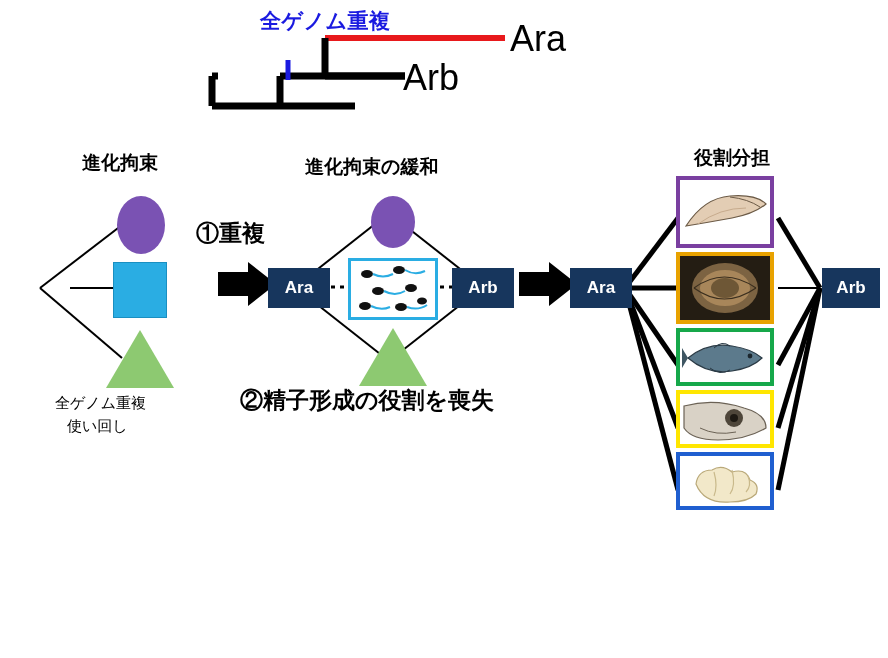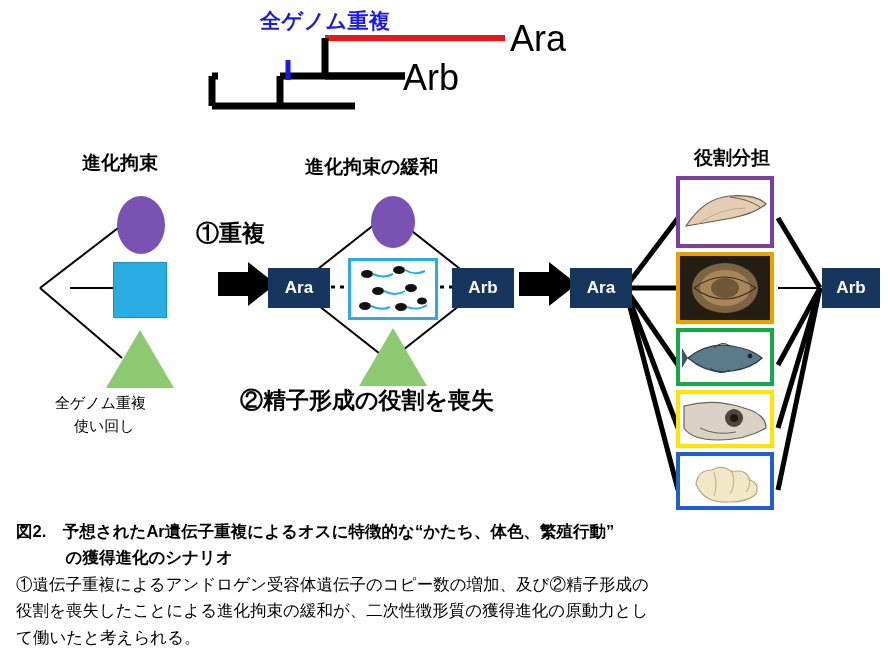--- a/index.html
+++ b/index.html
@@ -158,21 +158,21 @@
     <line x1="60" y1="108" x2="108" y2="108" stroke="#000" stroke-width="2"></line>
     <line x1="30" y1="108" x2="112" y2="178" stroke="#000" stroke-width="2"></line>
   </svg>
 
   <div class="abs ellipse" style="left:117px; top:196px; width:48px; height:58px;"></div>
   <div class="abs blue-rect" style="left:113px; top:262px; width:54px; height:56px;"></div>
   <div class="abs triangle" style="left:106px; top:330px;"></div>
 
 
   <div class="abs caption-small" style="left:55px; top:392px;">全ゲノム重複</div>
-  <div class="abs caption-small" style="left:74px; top:415px;">使い回し</div>
+  <div class="abs caption-small" style="left:67px; top:415px;">使い回し</div>
 
   <svg class="abs" style="left:218px; top:262px;" width="62" height="52">
     <polygon points="0,10 30,10 30,0 58,22 30,44 30,34 0,34" fill="#000"></polygon>
   </svg>
   <div class="abs step-text" style="left:196px; top:218px;">①重複</div>
 
   <svg class="abs" style="left:265px; top:185px;" width="255" height="205">
     <line x1="30" y1="102" x2="124" y2="28" stroke="#000" stroke-width="2"></line>
     <line x1="124" y1="28" x2="218" y2="102" stroke="#000" stroke-width="2"></line>
     <line x1="30" y1="102" x2="124" y2="176" stroke="#000" stroke-width="2"></line>
@@ -274,21 +274,14 @@
   <div class="abs photo blue" style="left:676px; top:452px; width:98px; height:58px;">
     <svg width="90" height="50" viewBox="0 0 90 50">
       <rect width="90" height="50" fill="#ffffff"></rect>
       <path d="M16 28 q2 -14 16 -14 q10 -6 20 2 q14 -4 18 8 q10 4 6 14 q-8 8 -26 8 q-26 2 -34 -18 z" fill="#f2e8c9" stroke="#b9a878" stroke-width="1.2"></path>
       <path d="M34 16 q4 14 0 24" stroke="#c9b98b" stroke-width="1.2" fill="none"></path>
       <path d="M52 14 q4 16 -2 24" stroke="#c9b98b" stroke-width="1.2" fill="none"></path>
       <path d="M68 20 q4 10 -2 16" stroke="#c9b98b" stroke-width="1.2" fill="none"></path>
     </svg>
   </div>
 
-  <div class="abs fig-caption" style="left:16px; top:518px; width:856px;">
-    <div class="bold">図2.　予想されたAr遺伝子重複によるオスに特徴的な“かたち、体色、繁殖行動”</div>
-    <div class="bold">　　　の獲得進化のシナリオ</div>
-    <div>①遺伝子重複によるアンドロゲン受容体遺伝子のコピー数の増加、及び②精子形成の</div>
-    <div>役割を喪失したことによる進化拘束の緩和が、二次性徴形質の獲得進化の原動力とし</div>
-    <div>て働いたと考えられる。</div>
-  </div>
 
 </div>
 
 </body></html>

